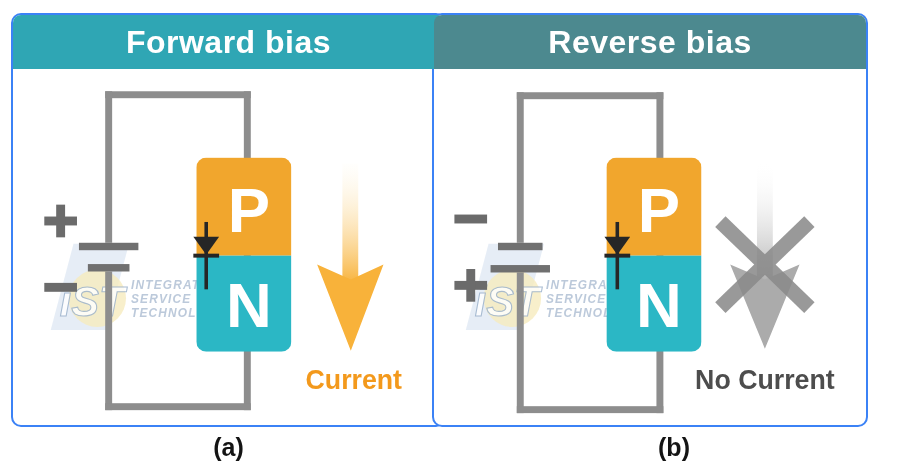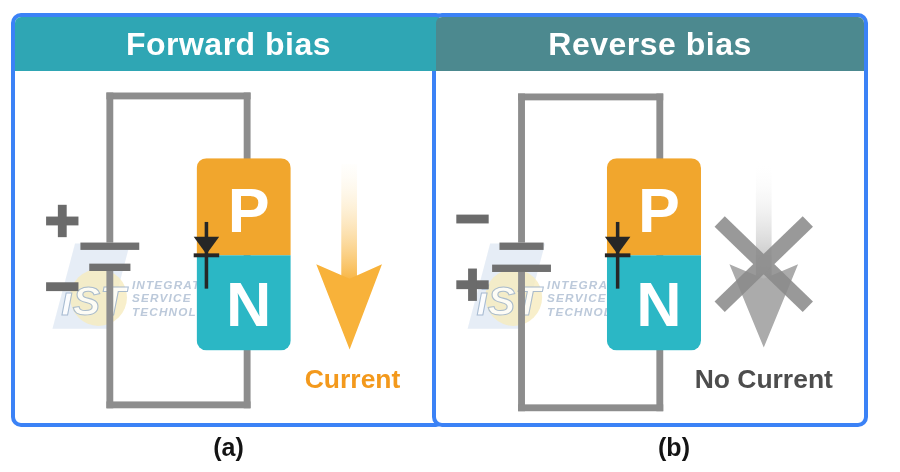--- a/index.html
+++ b/index.html
@@ -2,21 +2,21 @@
 <html><head>
 <meta charset="utf-8">
 <style>
   html,body { margin:0; padding:0; background:#ffffff; }
   .stage {
     position:relative; width:900px; height:472px; background:#ffffff;
     font-family:"Liberation Sans", sans-serif; overflow:hidden;
   }
   .panel {
     position:absolute; top:13px; height:414px; background:#ffffff;
-    border:4px solid #3b82f6; border-radius:10px; box-sizing:border-box; overflow:hidden;
+    border:2px solid #3b82f6; border-radius:10px; box-sizing:border-box; overflow:hidden;
   }
   #panel-a { left:11px;  width:435px; }
   #panel-b { left:432px; width:436px; }
   .panel-header {
     position:absolute; top:0; left:0; right:0; height:54px;
     display:flex; align-items:center; justify-content:center;
     color:#ffffff; font-size:32px; font-weight:bold; letter-spacing:0.5px;
     z-index:2;
   }
   .panel-svg { position:absolute; left:0; top:0; width:100%; height:100%; z-index:1; }

